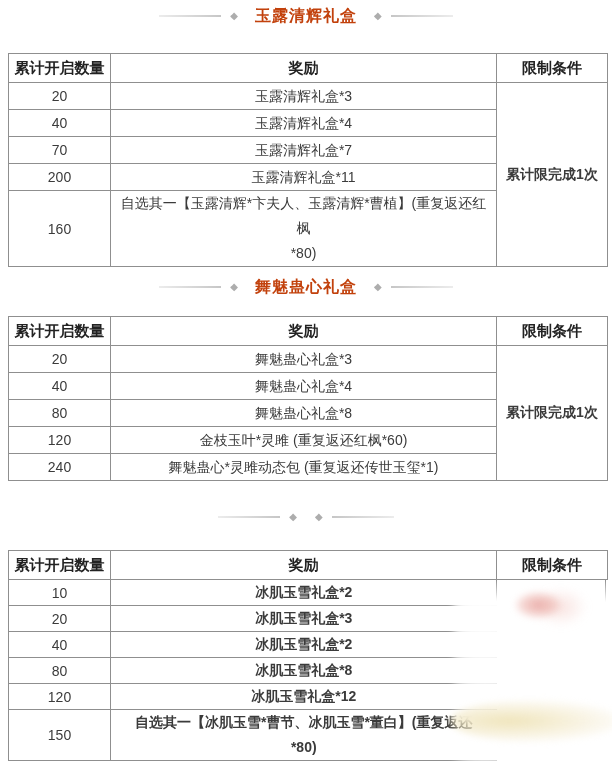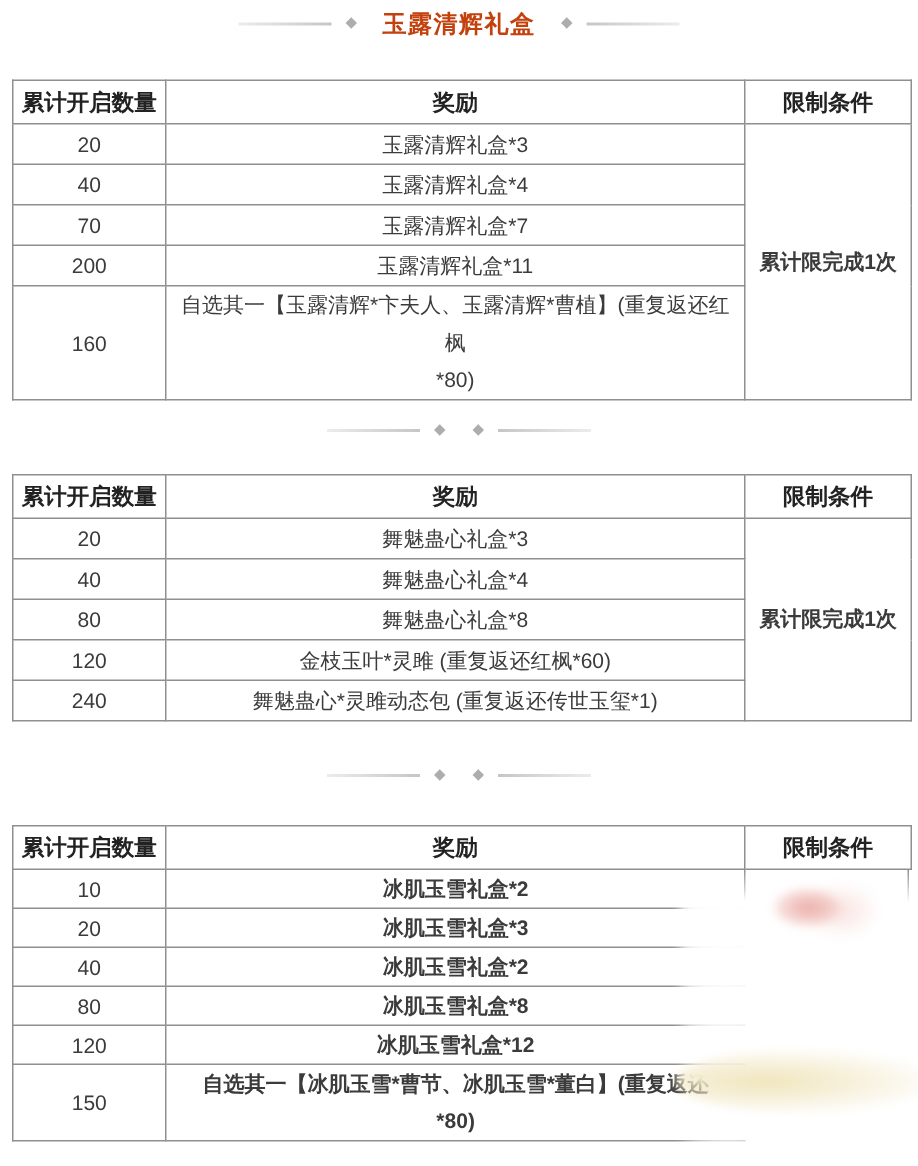--- a/index.html
+++ b/index.html
@@ -108,20 +108,21 @@
         <td class="reward">自选其一【玉露清辉*卞夫人、玉露清辉*曹植】(重复返还红枫
 *80)</td>
       </tr>
     </tbody>
       </table>
   </div>
 
   <div class="title-row" style="top:277px">
     <span class="title-line"></span>
     <span class="diamond">◆</span>
+    <span class="title-text">舞魅蛊心礼盒</span>
     <span class="diamond">◆</span>
     <span class="title-line right"></span>
   </div>
 
   <div class="tblwrap" style="top:316px">
     <table class="t2">
       <colgroup>
           <col class="c1">
           <col class="c2">
           <col class="c3">

